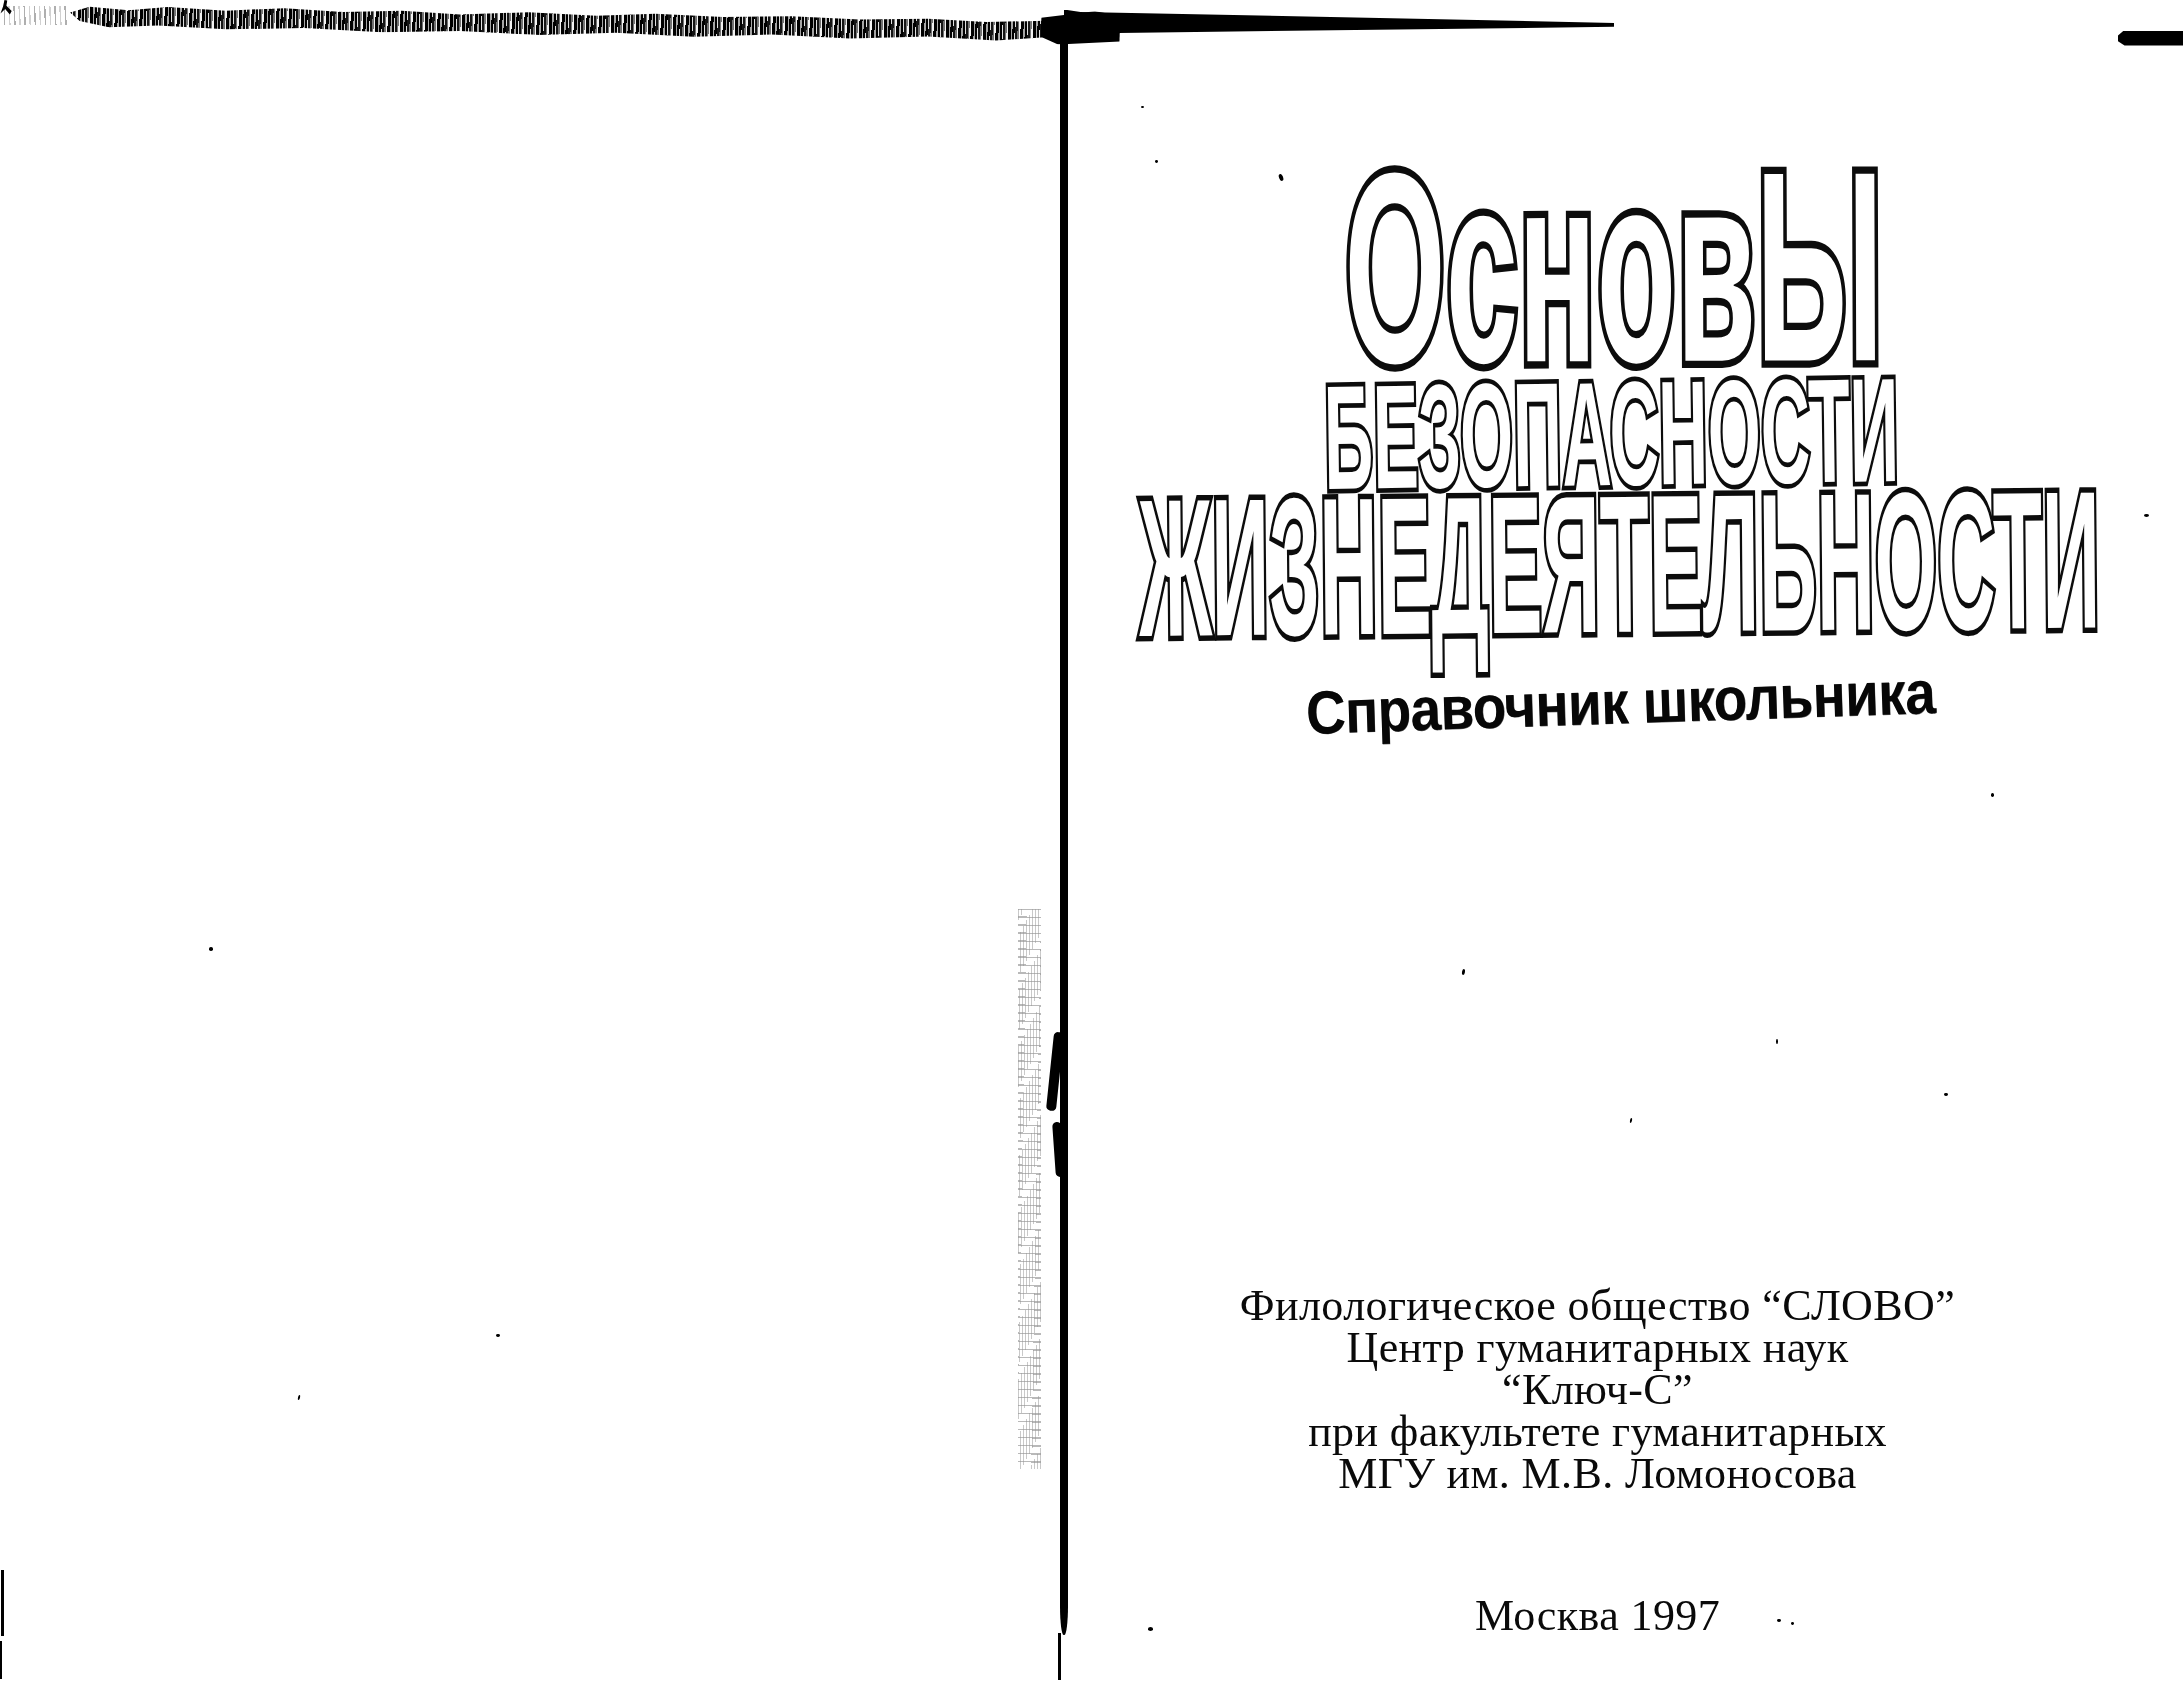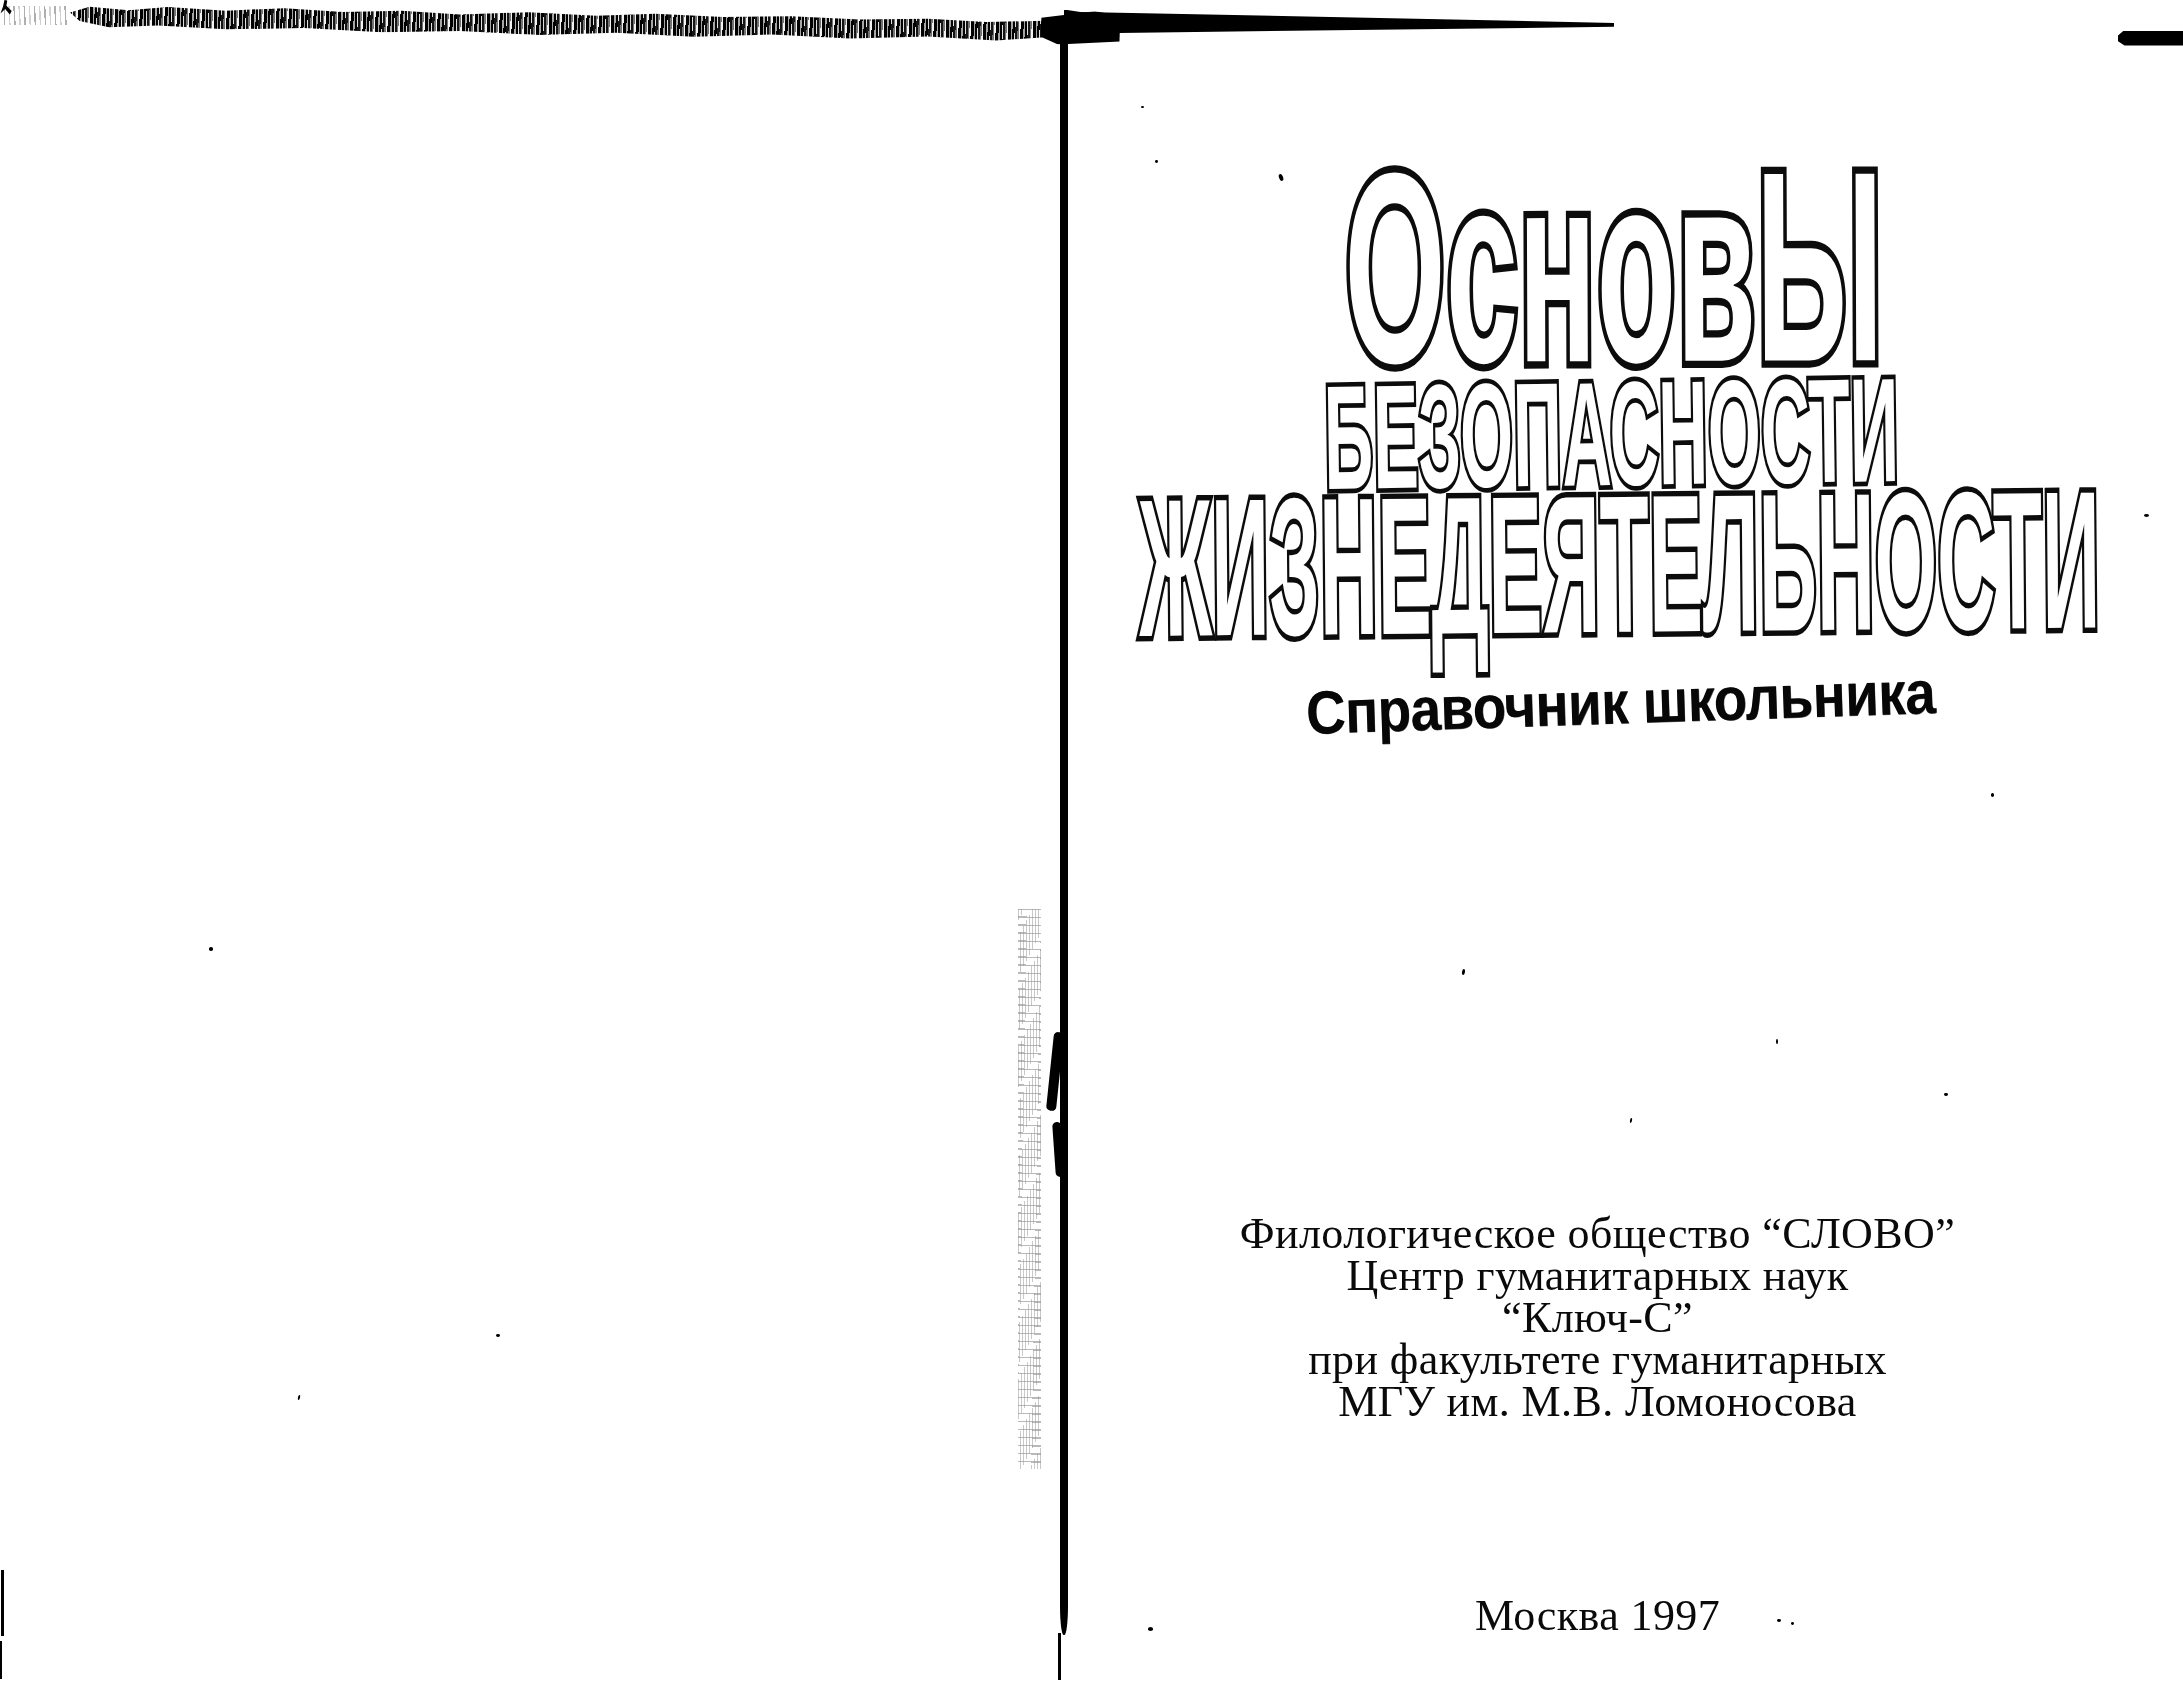--- a/index.html
+++ b/index.html
@@ -122,21 +122,21 @@
     font-size: 61px; line-height: 1;
     letter-spacing: -0.7px;
     color: #070707;
     white-space: nowrap;
     transform-origin: left top;
     transform: rotate(-1.9deg) scaleX(0.90);
     text-shadow: 0.4px 0.4px 0 rgba(0,0,0,0.6);
   }
   #publisher-block {
     position: absolute;
-    left: 1087px; top: 1213px; width: 1021px;
+    left: 1087px; top: 1285px; width: 1021px;
     font-family: "Liberation Serif", serif;
     font-size: 44px; line-height: 42px;
     color: #0a0a0a;
     text-align: center;
     letter-spacing: 0.4px;
   }
   #imprint-line {
     position: absolute;
     left: 1087px; top: 1594px; width: 1021px;
     font-family: "Liberation Serif", serif;

